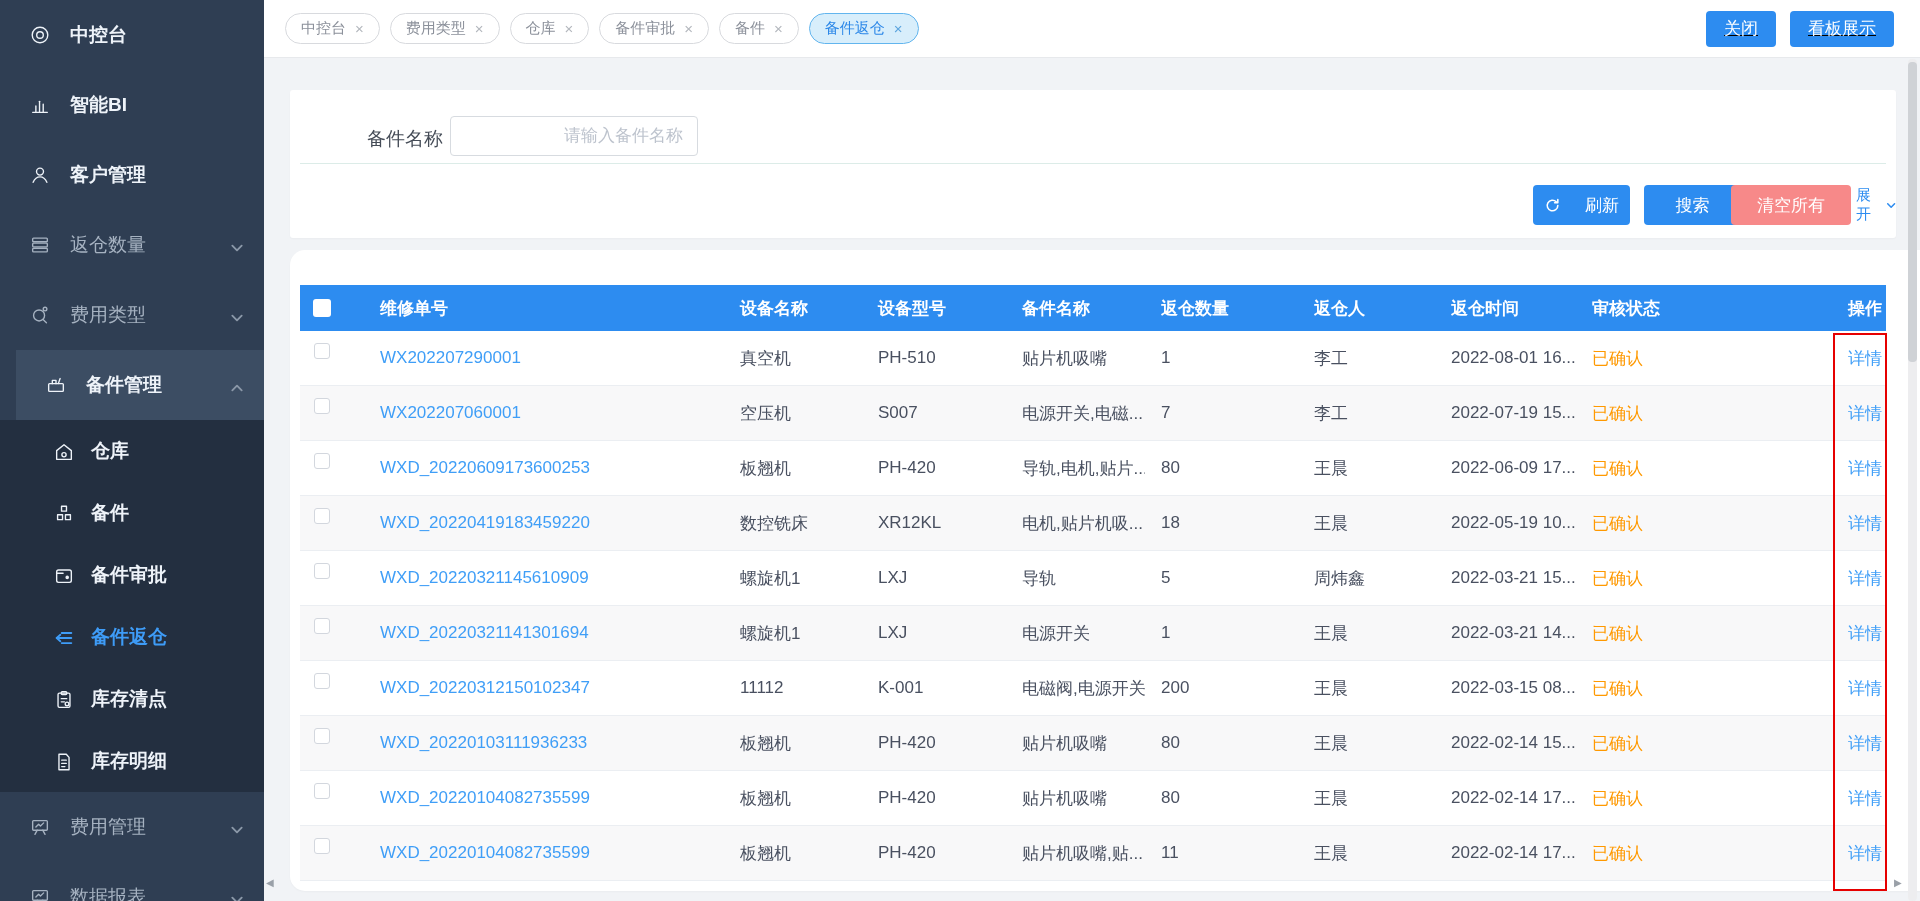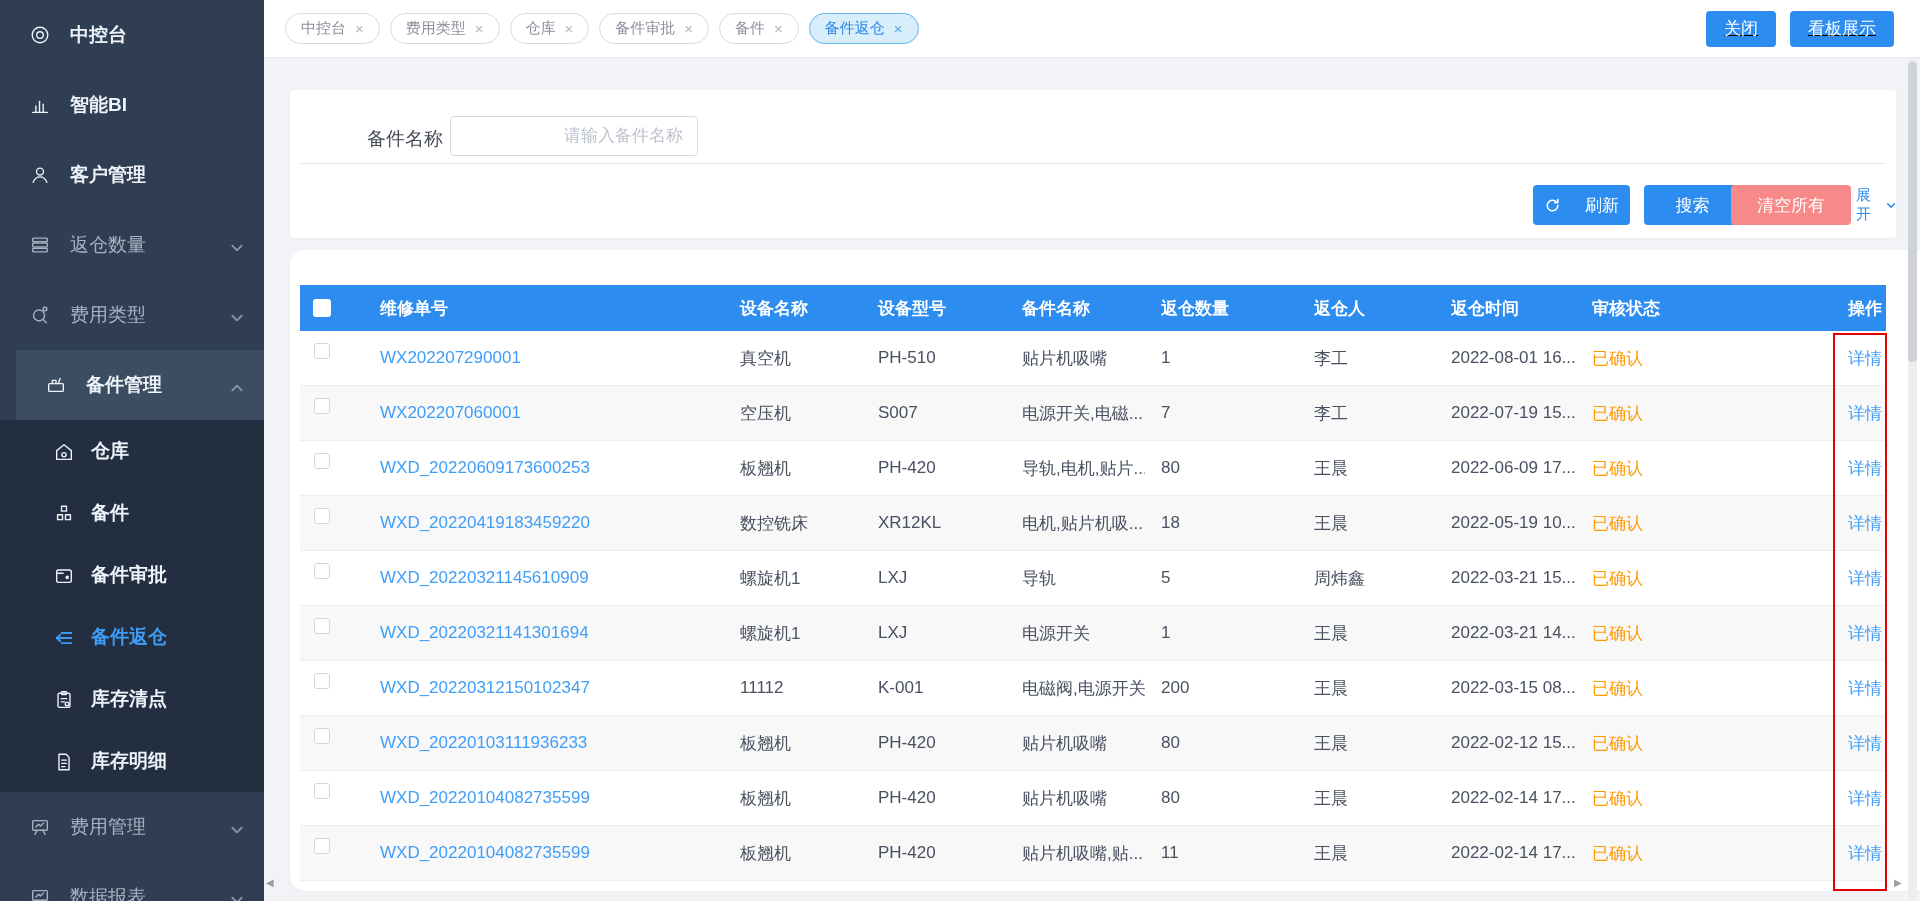--- a/index.html
+++ b/index.html
@@ -358,21 +358,21 @@
         <span class="cell op"><span class="link">详情</span></span>
       </div>
       <div class="grid-row trow alt">
         <span class="cb"></span>
         <span class="cell link">WXD_20220103111936233</span>
         <span class="cell">板翘机</span>
         <span class="cell">PH-420</span>
         <span class="cell">贴片机吸嘴</span>
         <span class="cell">80</span>
         <span class="cell">王晨</span>
-        <span class="cell">2022-02-12 15...</span>
+        <span class="cell">2022-02-14 15...</span>
         <span class="cell status">已确认</span>
         <span class="cell op"><span class="link">详情</span></span>
       </div>
       <div class="grid-row trow">
         <span class="cb"></span>
         <span class="cell link">WXD_20220104082735599</span>
         <span class="cell">板翘机</span>
         <span class="cell">PH-420</span>
         <span class="cell">贴片机吸嘴</span>
         <span class="cell">80</span>

